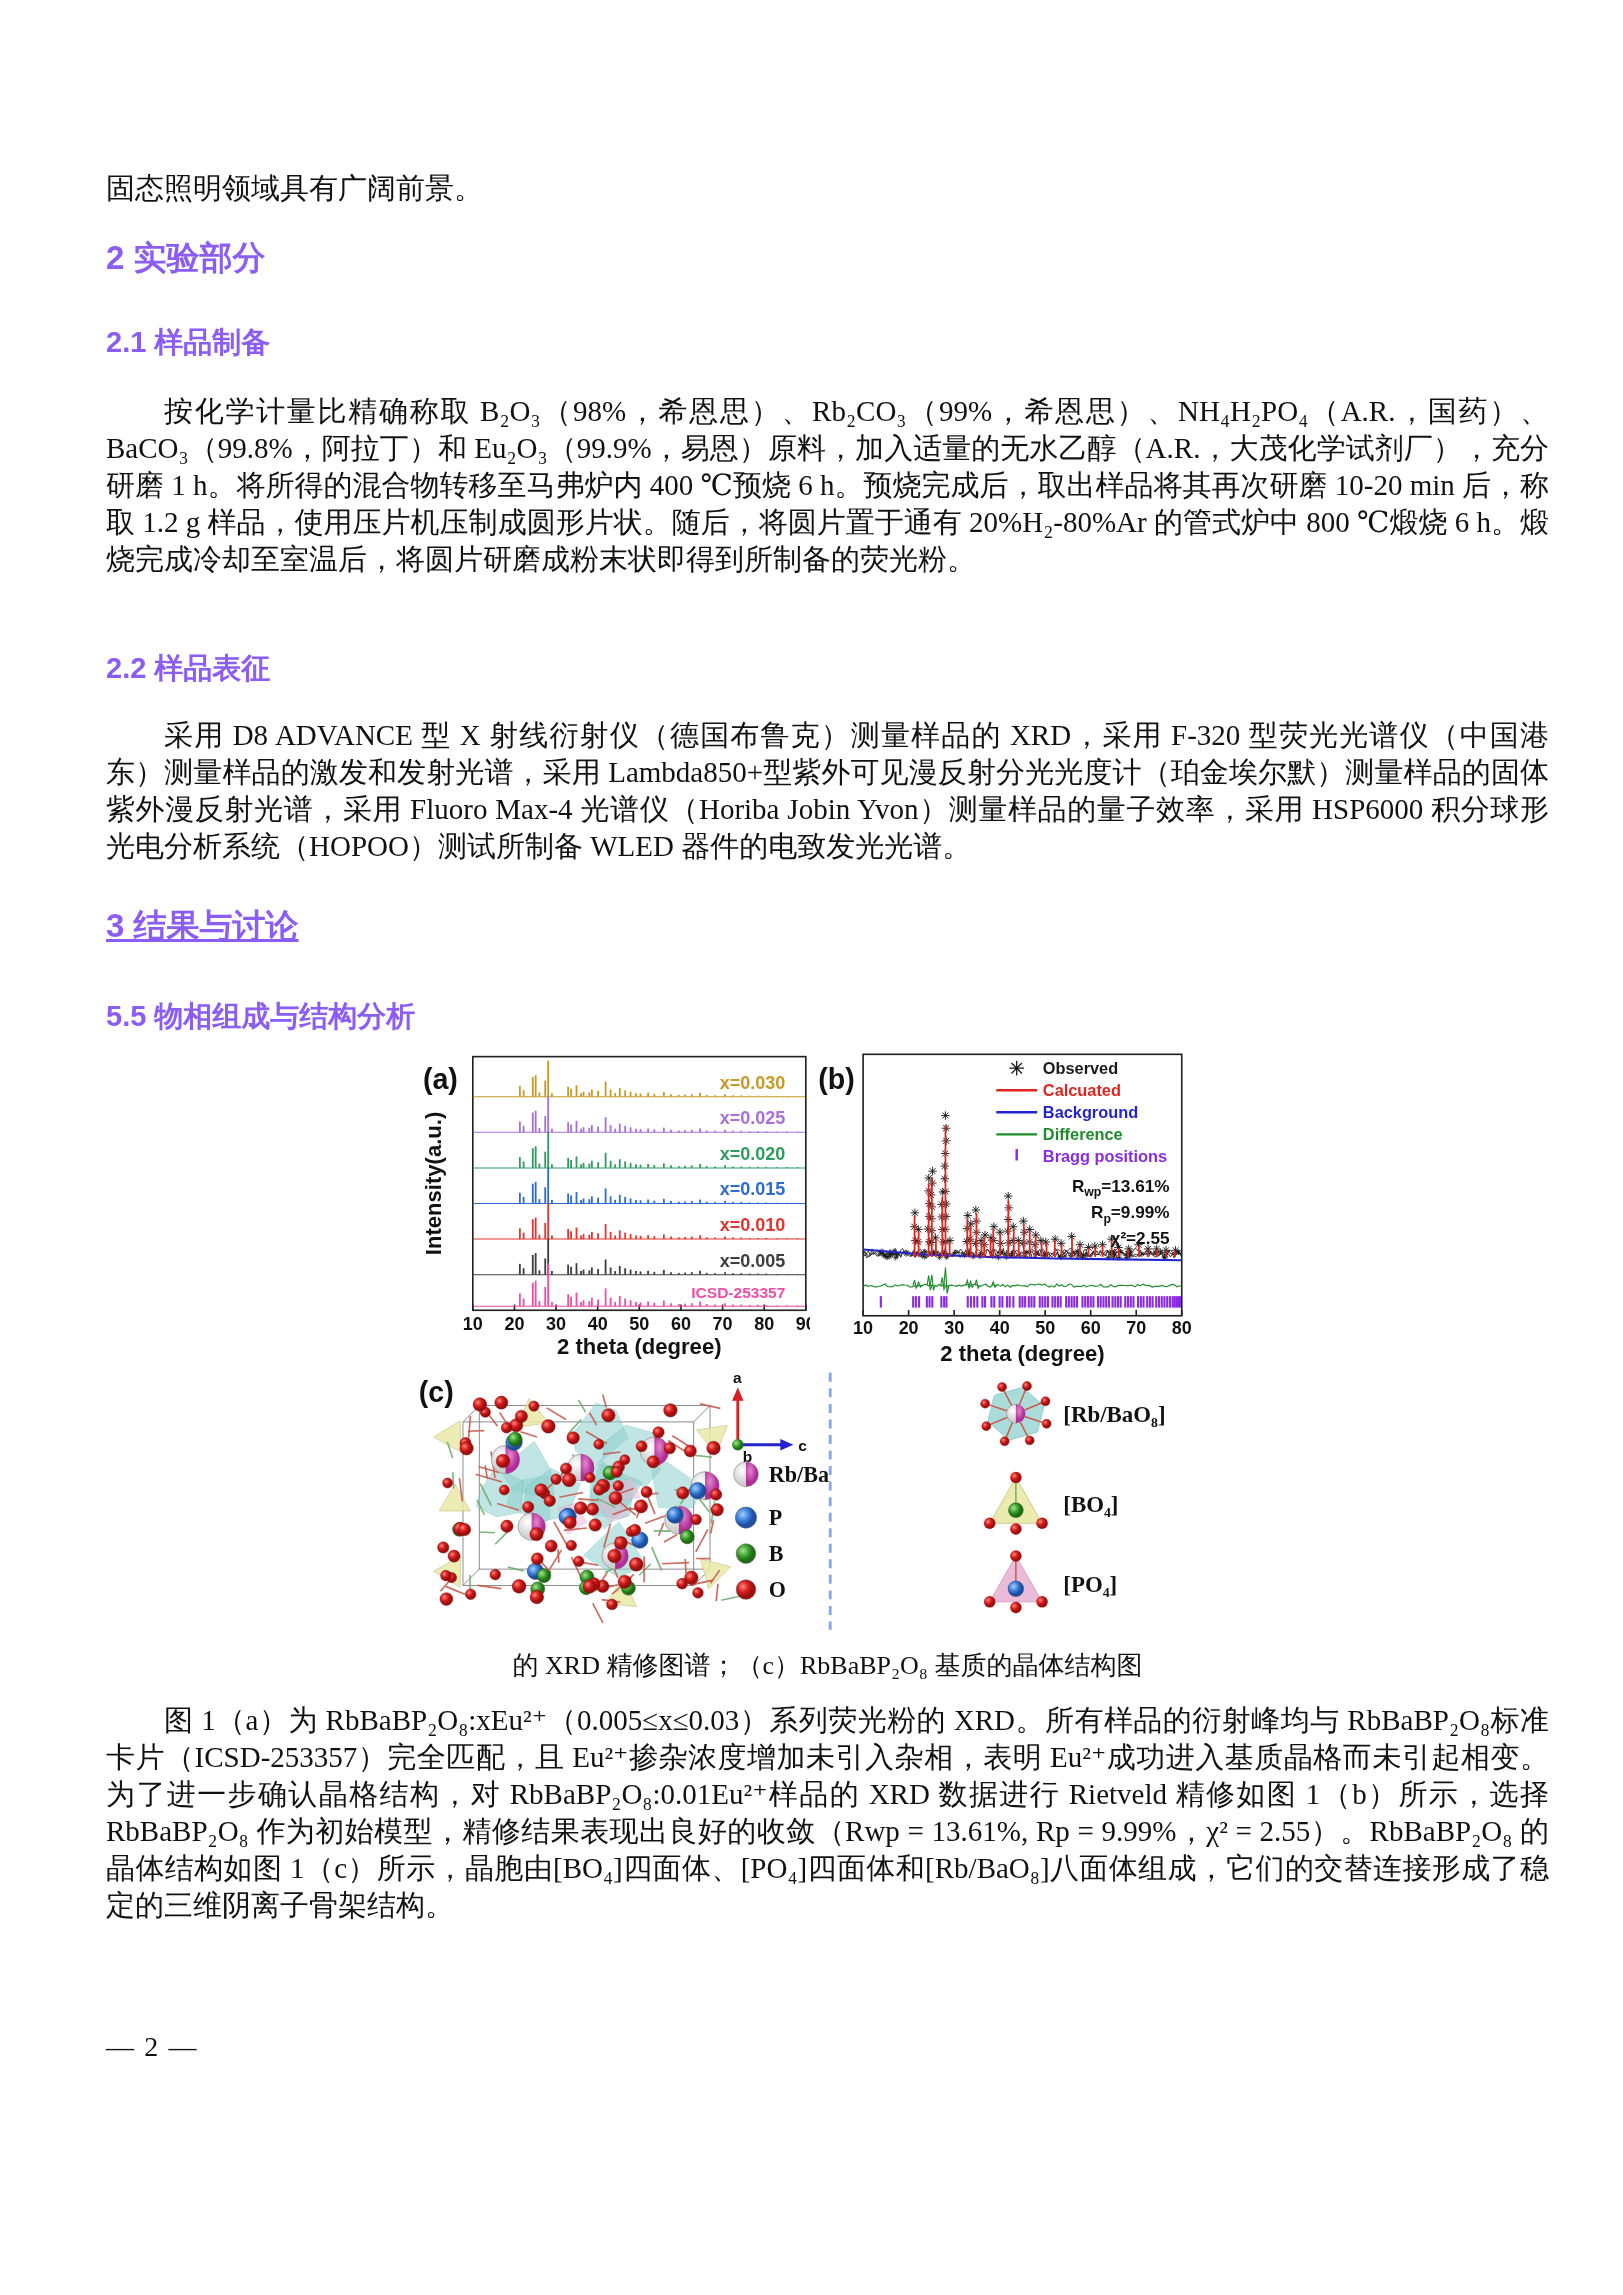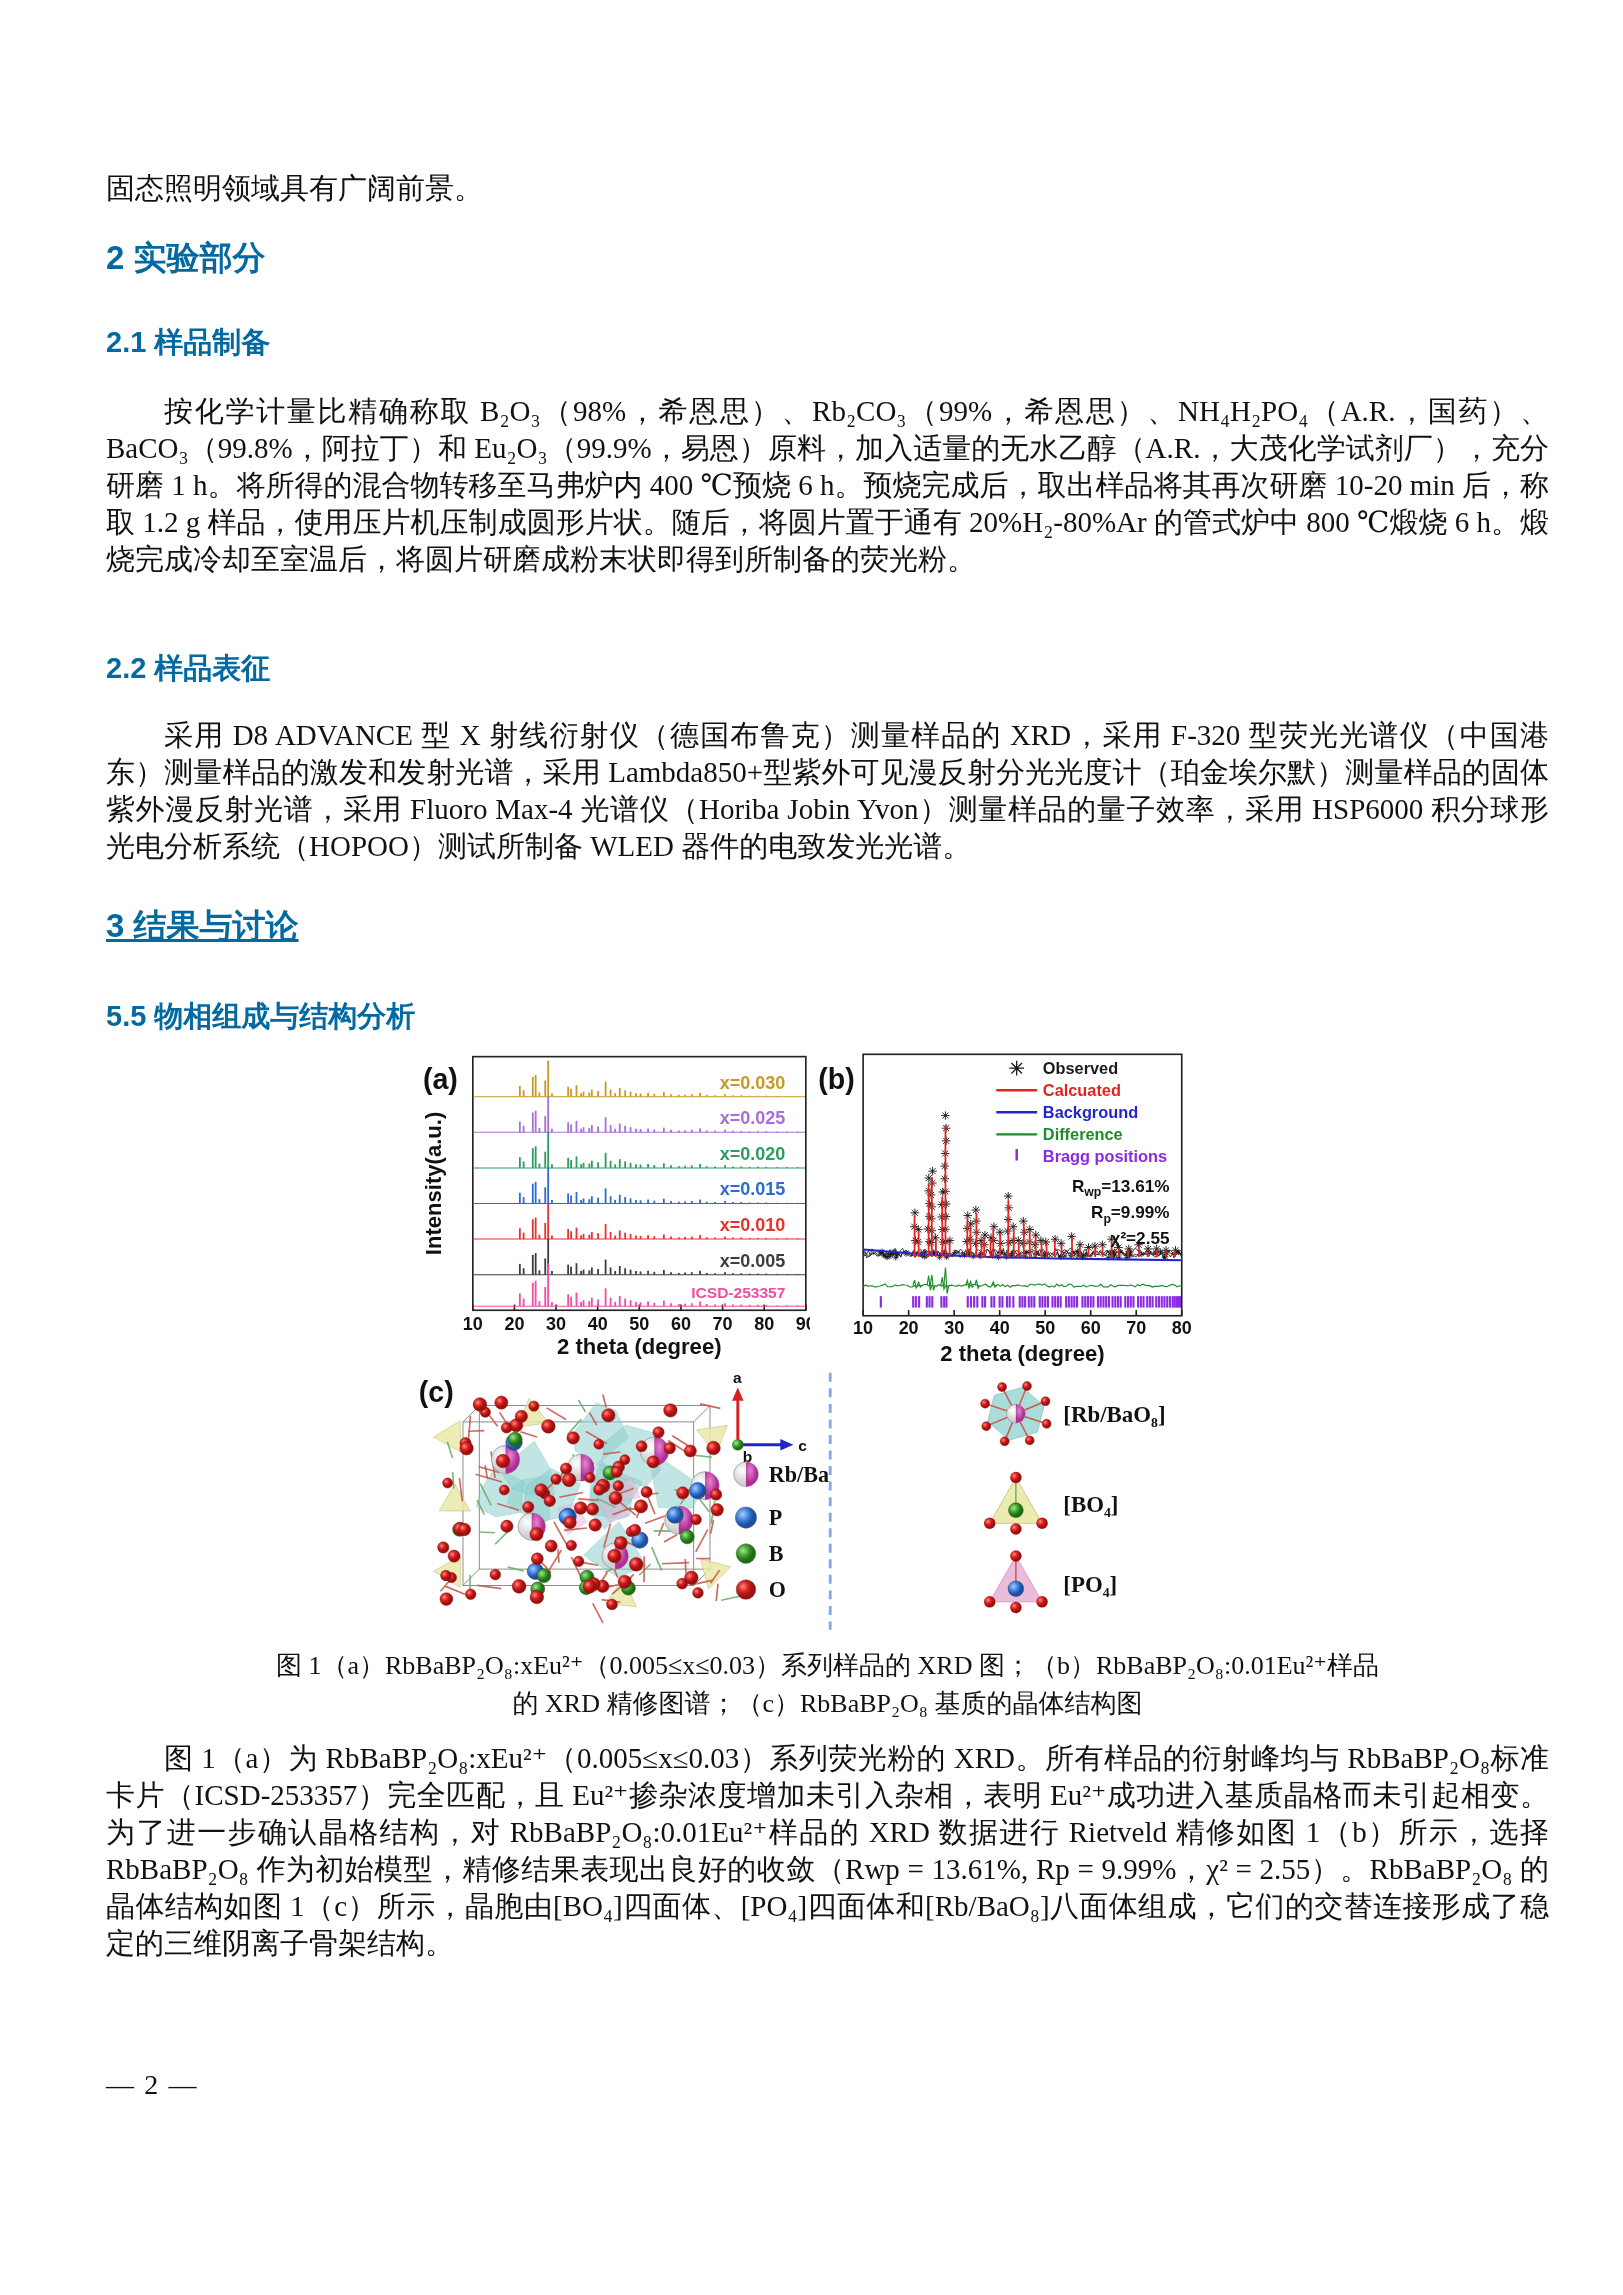--- a/index.html
+++ b/index.html
@@ -3,21 +3,21 @@
 <meta charset="utf-8">
 <style>
   html,body{margin:0;padding:0;background:#ffffff;}
   .page{
     width:1623px;height:2295px;background:#fff;box-sizing:border-box;
     padding:170px 74px 0 106px;position:relative;overflow:hidden;
     font-family:"Liberation Serif","DejaVu Serif",serif;color:#111;
   }
   .body-text{font-size:29px;line-height:37px;text-align:justify;margin:0;}
   .indent{text-indent:2em;}
-  h1,h2{font-family:"Liberation Sans","DejaVu Sans",sans-serif;font-weight:bold;color:#0369a1;}
+  h1,h2{font-family:"Liberation Sans","DejaVu Sans",sans-serif;font-weight:bold;color:#8b5cf6;}
   h1{font-size:33px;line-height:46px;margin:0;}
   h2{font-size:29px;line-height:41px;margin:0;}
   .h-s2{margin-top:28px;}
   .h-s21{margin-top:41px;}
   .p-21{margin-top:29.5px;}
   .h-s22{margin-top:70px;}
   .p-22{margin-top:28px;}
   .h-s3{margin-top:38px;text-decoration:underline;}
   .h-s31{margin-top:47px;}
   figure{margin:9.8px 0 0 0;position:relative;height:596px;width:1410px;}
@@ -1013,21 +1013,20 @@
         <circle cx="774" cy="292" r="7" fill="url(#gO)"></circle>
         <circle cx="742" cy="299" r="7" fill="url(#gO)"></circle>
         <text x="800" y="72" class="cPoly">[Rb/BaO₈]</text>
         <text x="800" y="182" class="cPoly">[BO₄]</text>
         <text x="800" y="280" class="cPoly">[PO₄]</text>
         <text x="12" y="48" class="panelLab">(c)</text>
       </svg>
   </figure>
 
   <div class="caption">
-    <div>图 1（a）RbBaBP₂O₈:xEu²⁺（0.005≤x≤0.03）系列样品的 XRD 图；（b）RbBaBP₂O₈:0.01Eu²⁺样品</div>
     <div>的 XRD 精修图谱；（c）RbBaBP₂O₈ 基质的晶体结构图</div>
   </div>
 
   <p class="body-text indent discussion">图 1（a）为 RbBaBP₂O₈:xEu²⁺（0.005≤x≤0.03）系列荧光粉的 XRD。所有样品的衍射峰均与 RbBaBP₂O₈标准卡片（ICSD-253357）完全匹配，且 Eu²⁺掺杂浓度增加未引入杂相，表明 Eu²⁺成功进入基质晶格而未引起相变。为了进一步确认晶格结构，对 RbBaBP₂O₈:0.01Eu²⁺样品的 XRD 数据进行 Rietveld 精修如图 1（b）所示，选择 RbBaBP₂O₈ 作为初始模型，精修结果表现出良好的收敛（Rwp = 13.61%, Rp = 9.99%，χ² = 2.55）。RbBaBP₂O₈ 的晶体结构如图 1（c）所示，晶胞由[BO₄]四面体、[PO₄]四面体和[Rb/BaO₈]八面体组成，它们的交替连接形成了稳定的三维阴离子骨架结构。</p>
 
   <div class="page-num">— 2 —</div>
 </div>
 
 
 </body></html>

